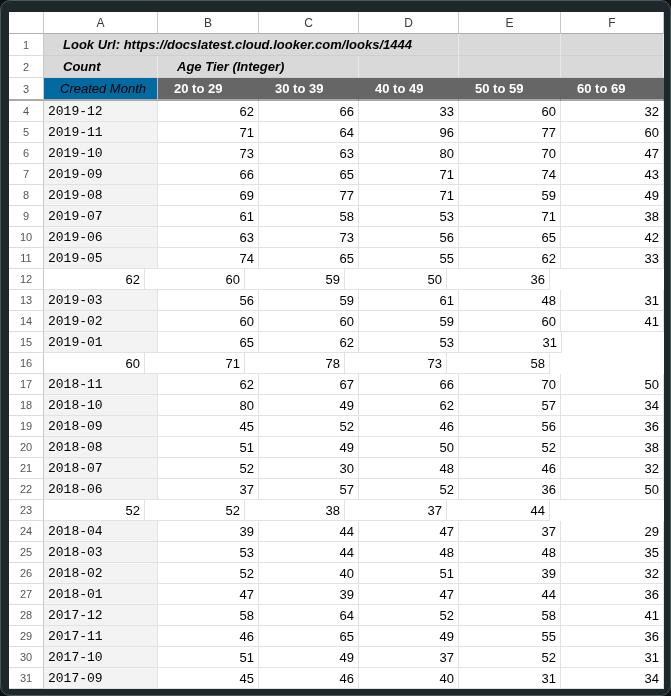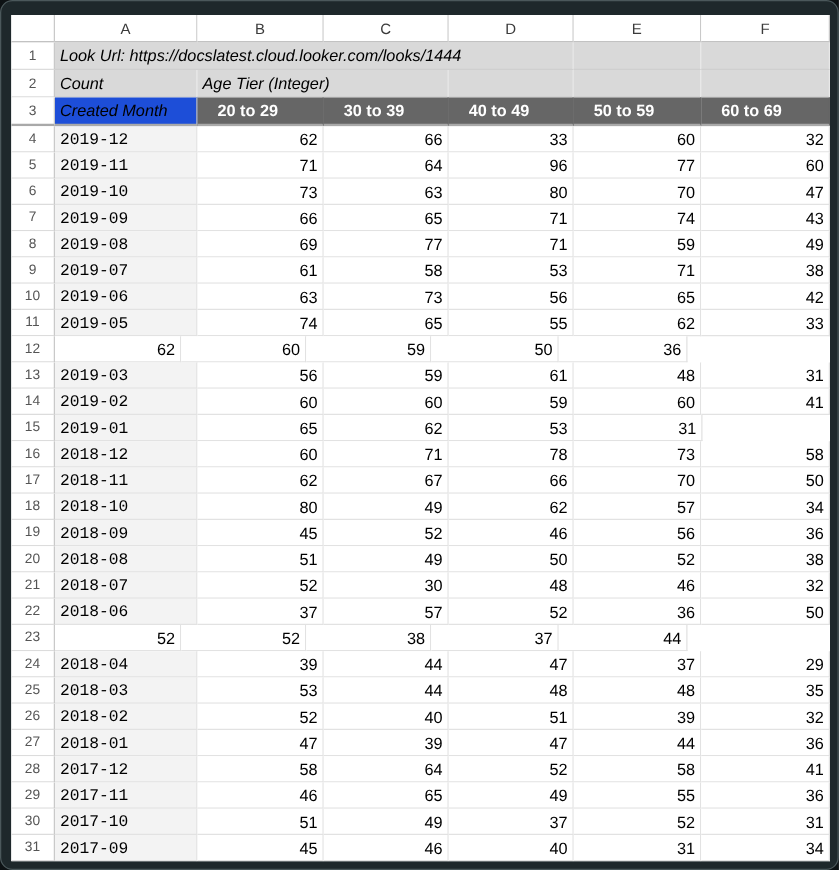--- a/index.html
+++ b/index.html
@@ -64,33 +64,34 @@
     border-bottom: 1px solid #dcdcdc;
     color: #555;
     font-size: 11px;
   }
   
   .meta-row { height: 22px; }
   .meta-row .gray {
     background: #d9d9d9;
     border-right: 1px solid #e8e8e8;
     border-bottom: 1px solid #cfcfcf;
-    padding-left: 4px;
+    padding-left: 19px;
+    font-weight: bold;
   }
   .it { font-style: italic; }
   .merge-ad { width: 415px; } 
   .merge-bc { width: 201px; } 
 
   
   .band-row { height: 23px; }
   .band-row .cell { border-bottom: 2px solid #a9a9a9; }
   .band-row .gray {
-    background: #1d4ed8;
+    background: #0369a1;
     border-right: 1px solid #bdbdbd;
-    padding-left: 4px;
+    padding-left: 16px;
   }
   .band {
     background: #666666;
     border-right: 1px solid #666666;
     color: #ffffff;
     font-weight: 700;
     padding-left: 16px;
   }
 
   
@@ -263,21 +264,20 @@
           <div class="cell c-rn w-rn">15</div>
           <div class="cell c-month w-a">2019-01</div>
           <div class="cell c-val w-b">65</div>
           <div class="cell c-val w-c">62</div>
           <div class="cell c-val w-d">53</div>
           <div class="cell c-val w-f">31</div>
         </div>
 
         <div class="row drow">
           <div class="cell c-rn w-rn">16</div>
-          <div class="cell c-month w-a">2018-12</div>
           <div class="cell c-val w-b">60</div>
           <div class="cell c-val w-c">71</div>
           <div class="cell c-val w-d">78</div>
           <div class="cell c-val w-e">73</div>
           <div class="cell c-val w-f">58</div>
         </div>
 
         <div class="row drow">
           <div class="cell c-rn w-rn">17</div>
           <div class="cell c-month w-a">2018-11</div>

